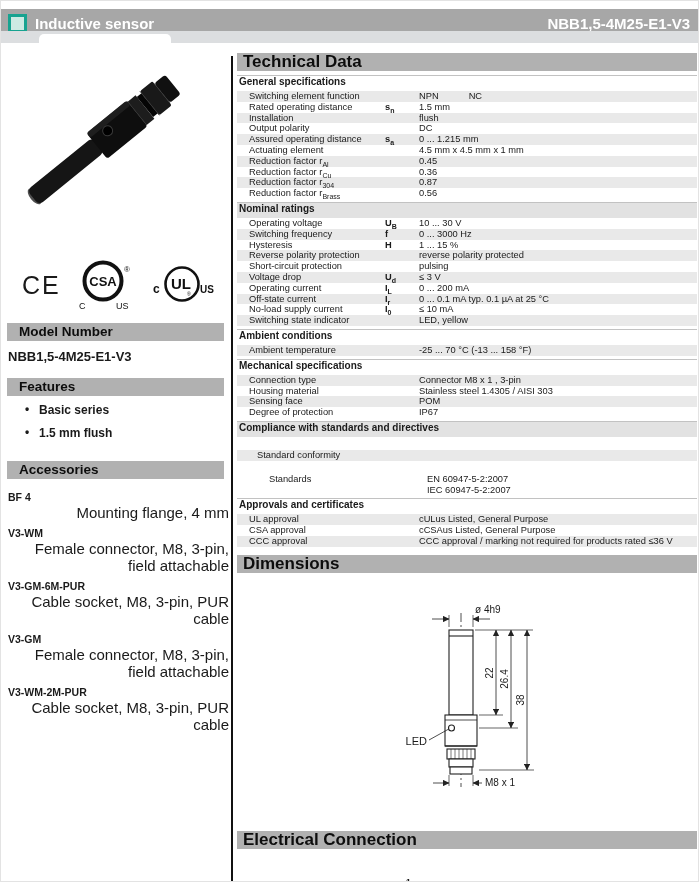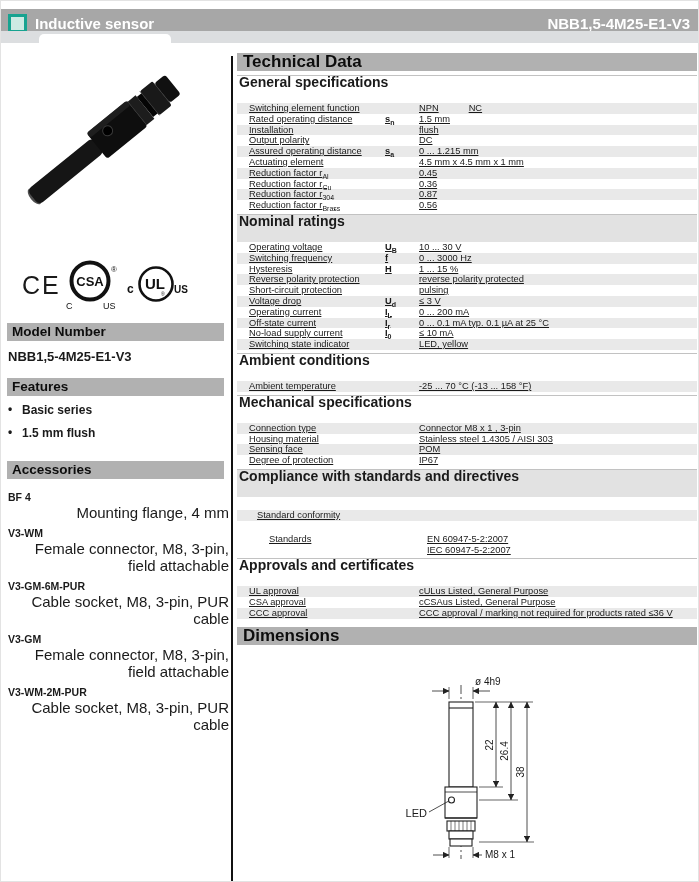--- a/index.html
+++ b/index.html
@@ -13,40 +13,40 @@
   .topbar .ptitle { position:absolute; left:34px; top:0; line-height:30px; font-size:15px; font-weight:bold; color:#fff; }
   .topbar .pmodel { position:absolute; right:10px; top:0; line-height:30px; font-size:15px; font-weight:bold; color:#fff; }
   .substrip { position:absolute; left:0; top:30px; width:699px; height:12px; background:#dcdee0; }
   .headertab { position:absolute; left:38px; top:3px; width:132px; height:9px; background:#fff; border-radius:5px 5px 0 0; }
 
   
   .vdivider { position:absolute; left:230px; top:55px; width:2px; height:827px; background:#111; }
 
   
   .leftcol { position:absolute; left:0; top:42px; width:228px; }
-  .leftbar { margin:0 5px 0 6px; height:18px; background:#b1b1b1; font-size:13.5px; font-weight:bold; line-height:18px; padding-left:5px; color:#0d0d0d; }
+  .leftbar { margin:0 5px 0 6px; height:18px; background:#b1b1b1; font-size:13.5px; font-weight:bold; line-height:18px; padding-left:12px; color:#0d0d0d; }
   .mn-value { font-size:13px; font-weight:bold; padding:8px 0 14px 7px; }
-  .feat-list { list-style:none; padding:7px 0 12px 7px; }
+  .feat-list { list-style:none; padding:7px 0 12px 24px; }
   .feat-list li { font-size:12px; font-weight:bold; padding-left:14px; position:relative; margin-bottom:9px; }
   .feat-list li::before { content:"•"; position:absolute; left:0; top:-1px; }
   .acc-list { padding:6px 0 0 7px; }
   .acc-name { font-size:10.5px; font-weight:bold; margin-top:6px; }
   .acc-desc { font-size:15px; margin-top:1px;text-align:right; }
-  .logorow { display:flex; align-items:center; justify-content:flex-start; padding:0 14px 0 20px; height:56px; margin-top:2px; margin-bottom:10px; }
+  .logorow { display:flex; align-items:center; justify-content:space-between; padding:0 14px 0 20px; height:56px; margin-top:2px; margin-bottom:10px; }
 
   
   .rightcol { position:absolute; left:236px; top:42px; width:460px; }
   .secbar { height:18px; background:#b1b1b1; font-size:17px; font-weight:bold; line-height:18px; padding-left:6px; color:#0d0d0d; }
   .secbar.first { margin-top:10px; }
 
   
   #tech-table { margin-top:4px; }
-  .sec-header { font-size:14px; font-weight:bold; height:28px; line-height:12px; padding-left:2px; margin-top:3px; border-top:1px solid #c2c2c2; }
+  .sec-header { font-size:10px; font-weight:bold; height:16px; line-height:12px; padding-left:2px; margin-top:3px; border-top:1px solid #c2c2c2; }
   .sec-header.shade { background:#e2e2e2; }
-  .t-row { display:grid; grid-template-columns:148px 34px auto; min-height:10.8px; line-height:10.8px; font-size:9.3px;text-decoration:underline; }
+  .t-row { display:grid; grid-template-columns:148px 34px auto; min-height:10.8px; line-height:10.8px; font-size:9.3px; }
   .t-row.shade { background:#e9e9e9; }
   .t-row.gap { margin-top:13px; margin-bottom:3px;padding-left:8px; }
   .t-label { padding-left:12px; }
   .t-label.indent { padding-left:24px; }
   .t-sym { font-weight:bold; }
   sub { font-size:7px; line-height:0; }
   .v2 { margin-left:30px; }
 
   .drawing { display:block; }
   text { font-family:"Liberation Sans","DejaVu Sans",sans-serif; }

